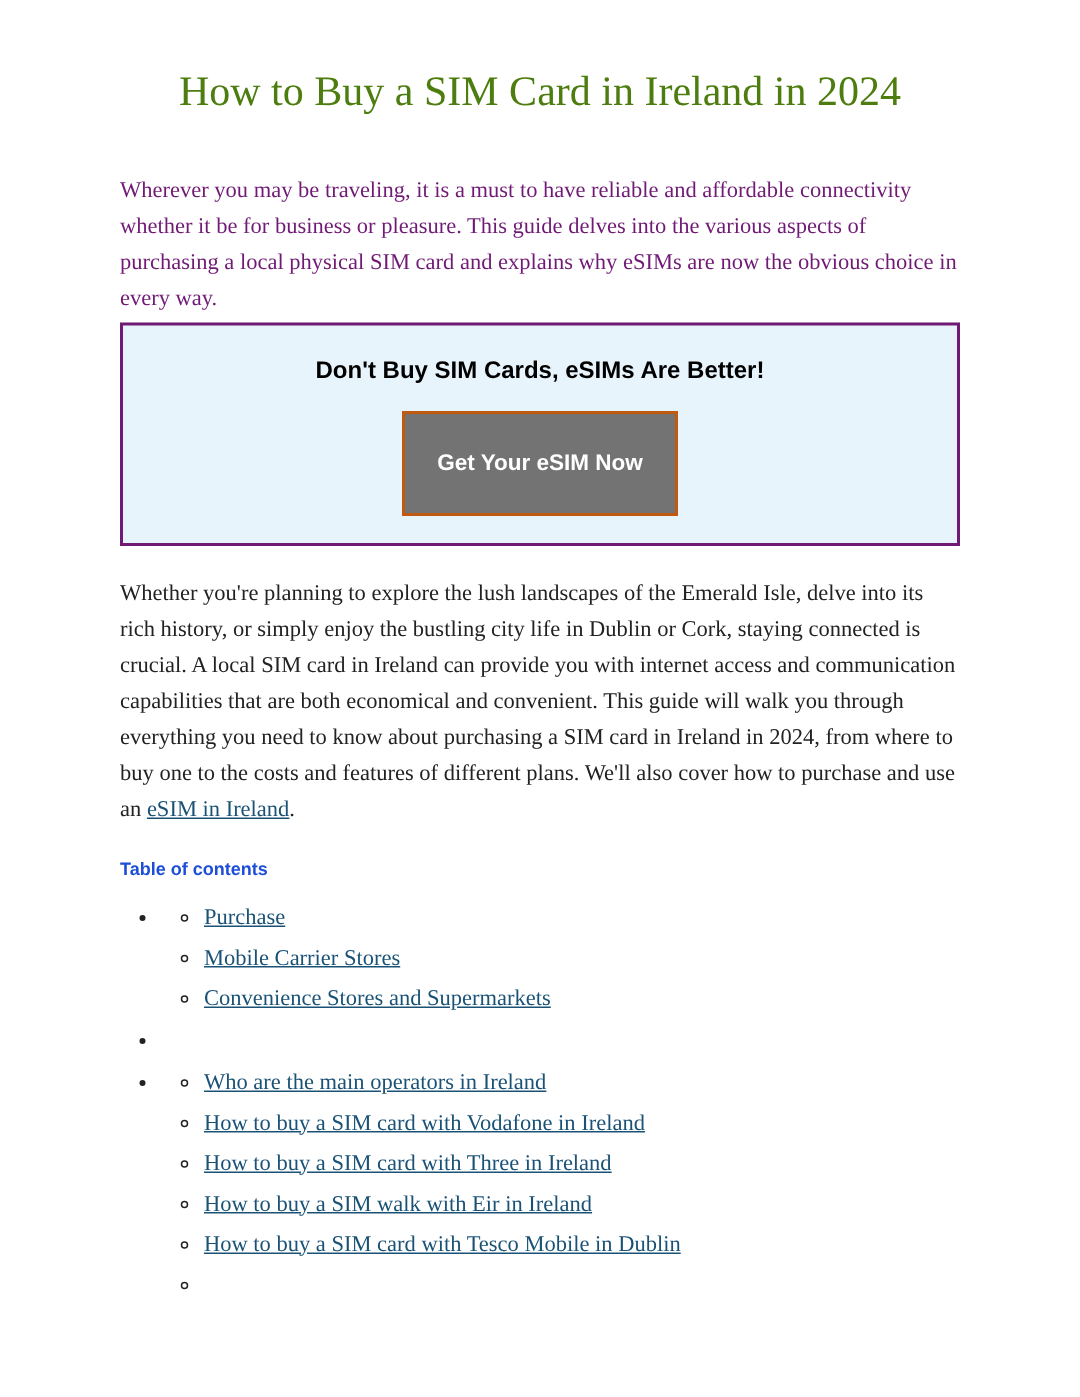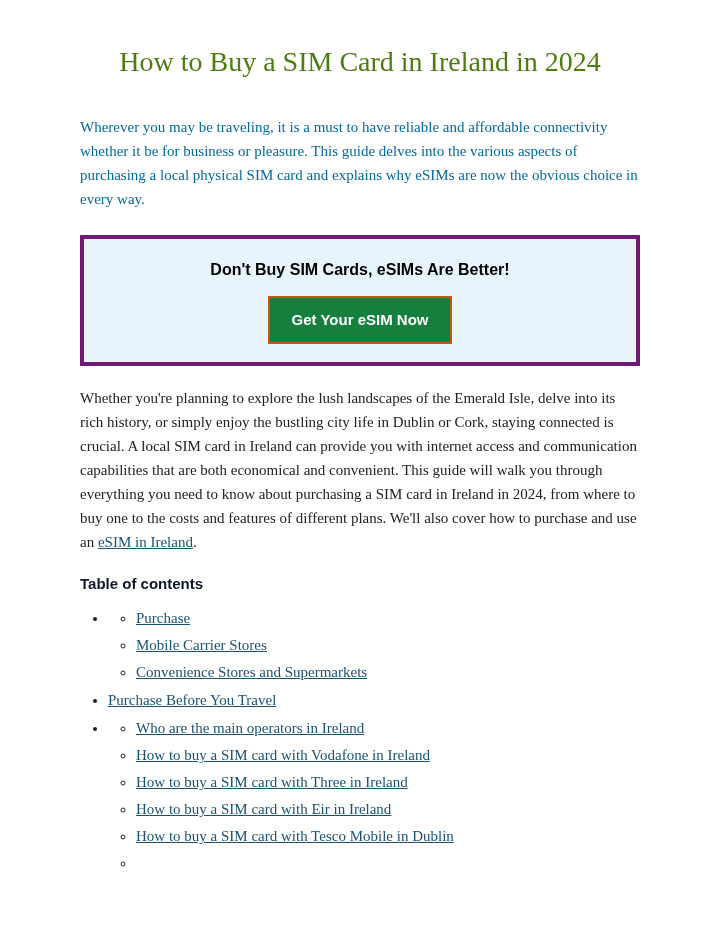--- a/index.html
+++ b/index.html
@@ -22,72 +22,72 @@
     h1.page-title {
       font-family: Georgia, serif;
       font-size: 28px;
       font-weight: normal;
       text-align: center;
       margin-bottom: 30px;
       color: #4d7c0f;
     }
 
     .intro-paragraph {
-      margin-bottom: 24px;
+      margin-bottom: 4px;
       font-size: 15px;
-      color: #0369a1;
+      color: #701a75;
     }
 
     .promo-box {
       background-color: #e8f4fc;
-      border: 4px solid #701a75;
+      border: 2px solid #701a75;
       padding: 18px 20px;
       margin-bottom: 20px;
       text-align: center;
     }
 
     .promo-box-title {
       font-family: Arial, sans-serif;
       font-weight: bold;
       font-size: 16px;
       margin-bottom: 14px;
       color: #000;
     }
 
     .promo-button {
       display: inline-block;
-      background-color: #15803d;
+      background-color: #737373;
       color: #fff;
       font-family: Arial, sans-serif;
       font-size: 15px;
       font-weight: bold;
-      padding: 10px 22px;
+      padding: 21px 22px;
       border: 2px solid #c05a10;
       text-decoration: none;
       cursor: pointer;
     }
 
     .body-paragraph {
       margin-bottom: 18px;
       font-size: 15px;
       color: #222;
     }
 
     a {
       color: #1a5276;
       text-decoration: underline;
     }
 
     .toc-heading {
       font-family: Arial, sans-serif;
       font-weight: bold;
-      font-size: 15px;
+      font-size: 12px;
       margin-top: 10px;
       margin-bottom: 10px;
-      color: #0f172a;
+      color: #1d4ed8;
     }
 
     .toc-list {
       list-style: disc;
       padding-left: 28px;
       margin-bottom: 4px;
     }
 
     .toc-list > li {
       margin-bottom: 4px;
@@ -135,36 +135,35 @@
         <li>
           <a href="#">Mobile Carrier Stores</a>
         </li>
         <li>
           <a href="#">Convenience Stores and Supermarkets</a>
         </li>
       </ul>
     </li>
 
     <li>
-      <a href="#">Purchase Before You Travel</a>
     </li>
 
     <li>
       <ul class="toc-sublist">
         <li>
           <a href="#">Who are the main operators in Ireland</a>
         </li>
         <li>
           <a href="#">How to buy a SIM card with Vodafone in Ireland</a>
         </li>
         <li>
           <a href="#">How to buy a SIM card with Three in Ireland</a>
         </li>
         <li>
-          <a href="#">How to buy a SIM card with Eir in Ireland</a>
+          <a href="#">How to buy a SIM walk with Eir in Ireland</a>
         </li>
         <li>
           <a href="#">How to buy a SIM card with Tesco Mobile in Dublin</a>
         </li>
         <li>
           
         </li>
 
       </ul>
     </li>

